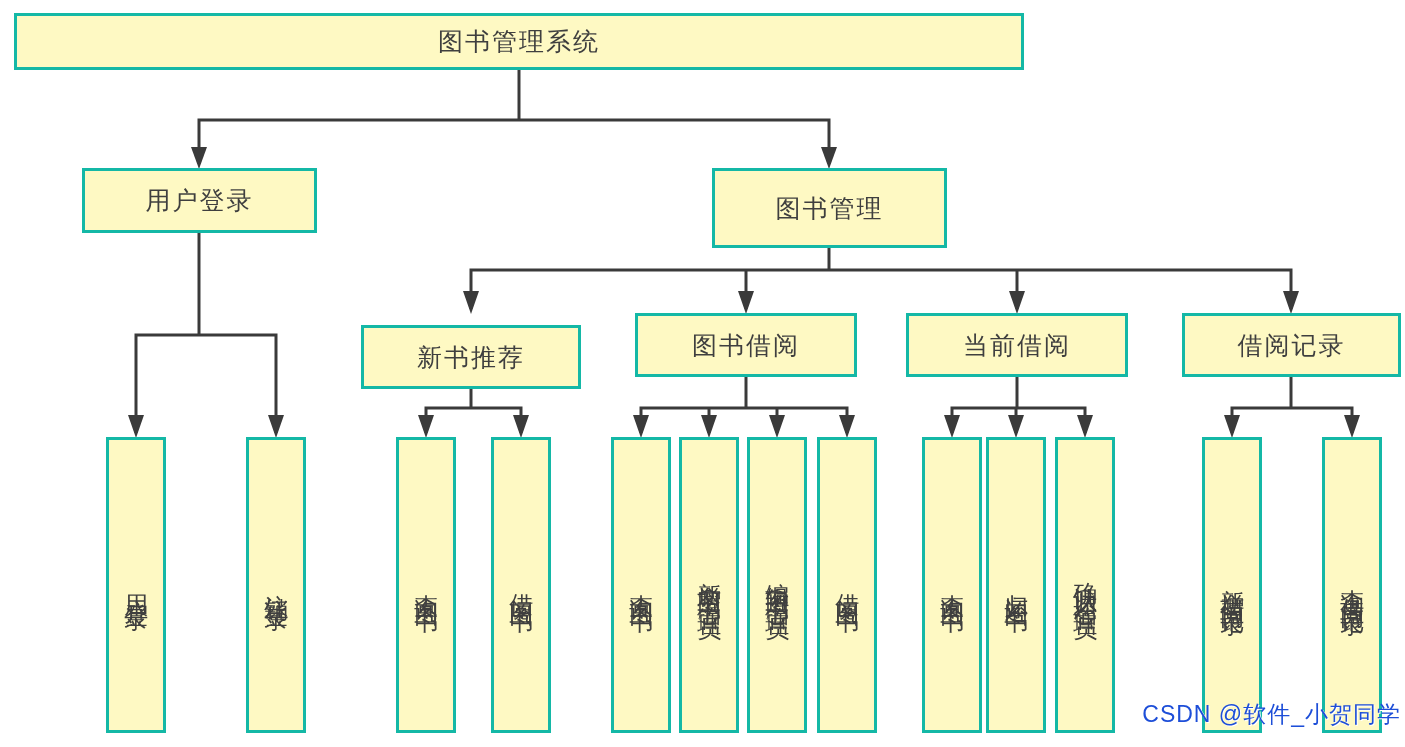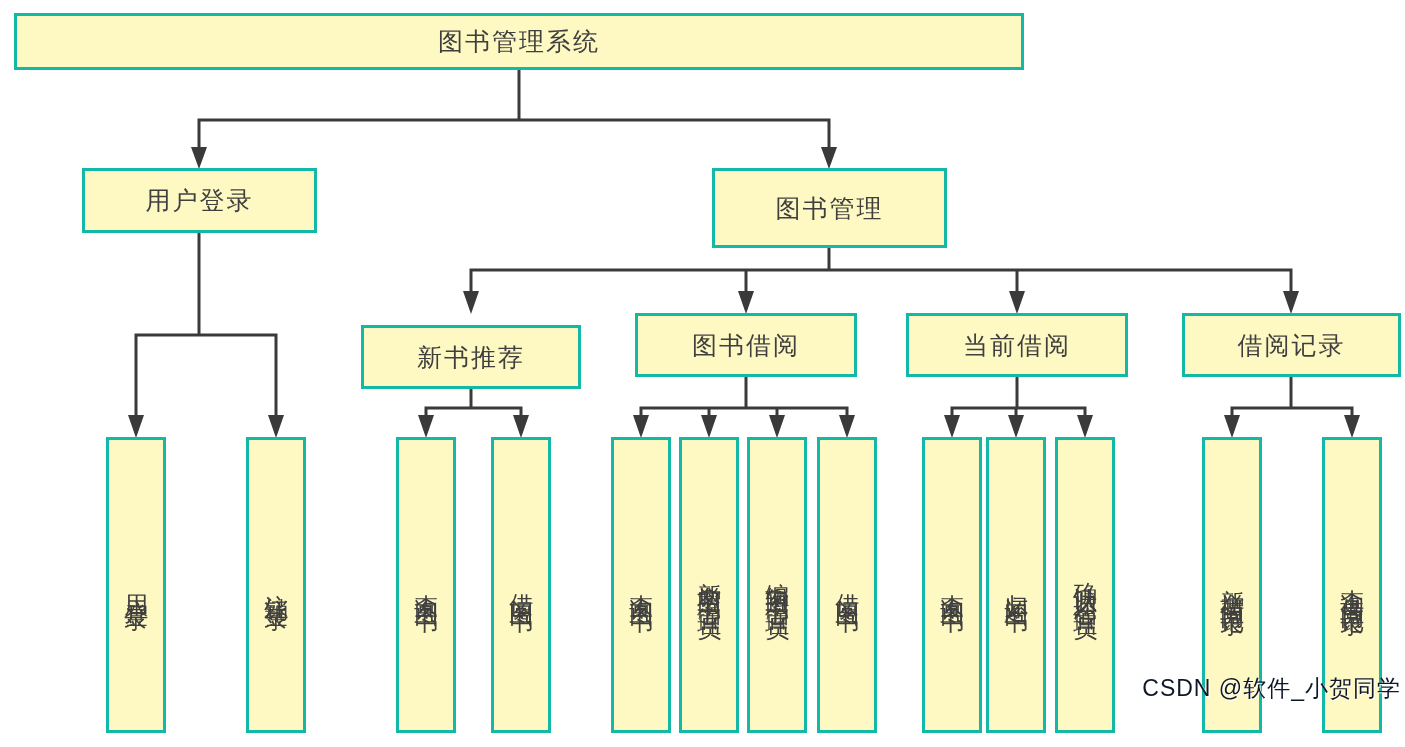--- a/index.html
+++ b/index.html
@@ -39,25 +39,25 @@
   .vbox .vtext {
     writing-mode: vertical-rl;
     font-size: 24px;
     letter-spacing: 5px;
     line-height: 1.1;
     color: #3f3f3f;
     white-space: nowrap;
   }
   #watermark {
     position: absolute;
-    top: 673px;
+    top: 699px;
     right: 4px;
     font-size: 23px;
     letter-spacing: 1px;
-    color: #0f172a;
+    color: #1d4ed8;
     white-space: nowrap;
     text-shadow: 1px 1px 0 #ffffff;
   }
 </style>
 </head>
 <body>
 
 <svg id="connector-layer" viewBox="0 0 1405 747" xmlns="http://www.w3.org/2000/svg">
   <g stroke="#3a3a3a" stroke-width="3" fill="none" stroke-linecap="butt" stroke-linejoin="miter">
     <path d="M519 70 V120"></path>

